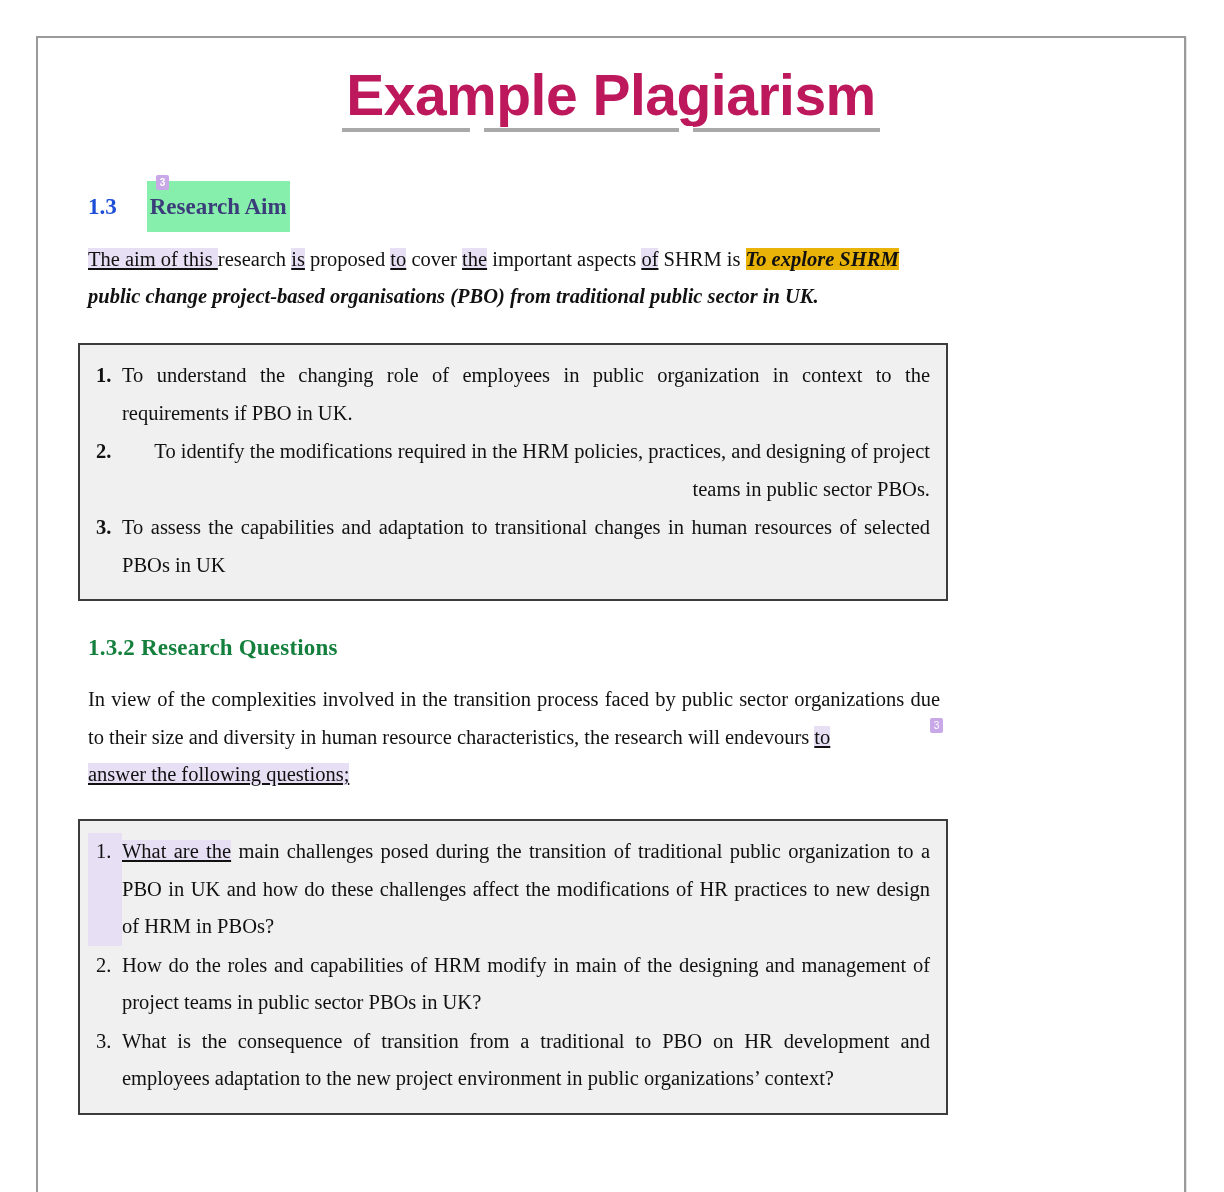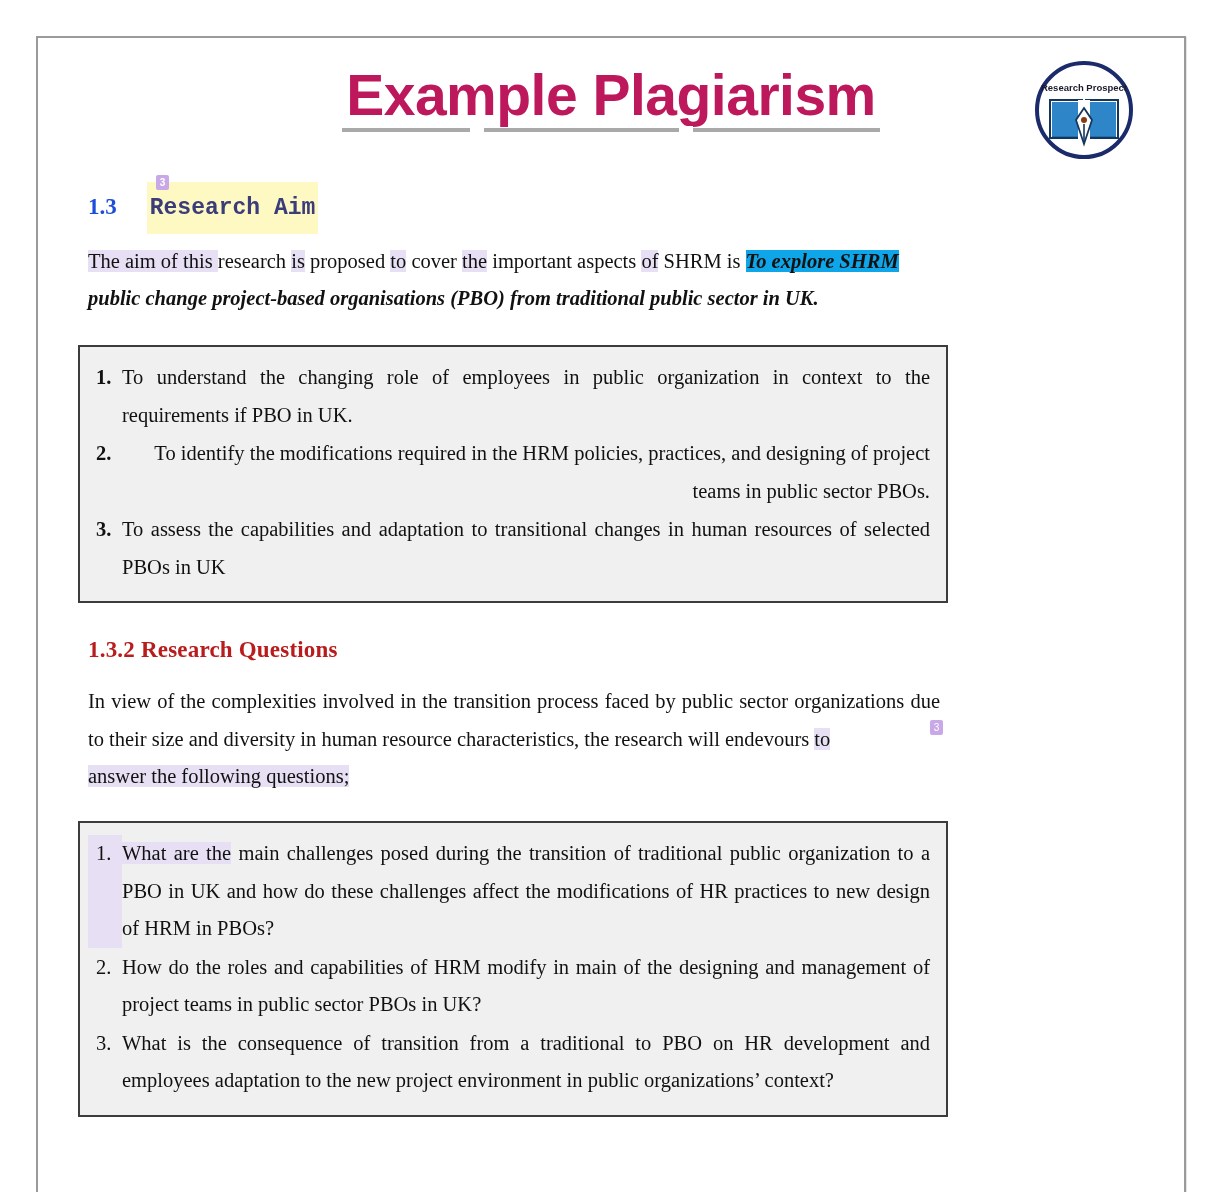--- a/index.html
+++ b/index.html
@@ -94,24 +94,23 @@
     font-size: 23px;
     color: #2b3a5c;
     line-height: 1.1;
     white-space: nowrap;
   }
   .sec-num {
     color: #1d4ed8;
     margin-right: 30px;
   }
   .hl-head {
-    background: #fef9c3;
+    background: #86efac;
     color: #3b3c7a;
     padding: 13px 3px;
-    font-family: Liberation Mono, monospace;
   }
   .badge {
     position: absolute;
     display: inline-block;
     background: #c9a8e8;
     color: #ffffff;
     font-family: "Liberation Sans", sans-serif;
     font-size: 10px;
     line-height: 15px;
     width: 13px;
@@ -119,42 +118,43 @@
     text-align: center;
     border-radius: 2px;
   }
   .badge-aim { left: 68px; top: -19px; }
 
   .sec-head-132 {
     margin: 0 0 0 12px;
     font-family: "Liberation Serif", serif;
     font-weight: bold;
     font-size: 23px;
-    color: #b91c1c;
+    color: #15803d;
     letter-spacing: 0.2px;
   }
 
   
   .para {
     margin: 0 0 0 12px;
     font-size: 20.5px;
     line-height: 37px;
     color: #111111;
     text-align: left;
   }
   .para-aim { margin-top: 22px; }
   .aim-bold {
     font-weight: bold;
     font-style: italic;
   }
   .hl {
     background: #e7e0f5;
+    text-decoration: underline;
   }
   .hl-soft {
-    background: #0ea5e9;
+    background: #eab308;
   }
   .para-objintro { margin-top: 2px; }
 
   .para-rq {
     margin: 20px 0 0 12px;
     font-size: 20.5px;
     line-height: 37.5px;
     color: #111111;
     text-align: justify;
     text-justify: inter-word;
@@ -217,38 +217,20 @@
 
     <div class="doc-header">
       <div class="doc-title-wrap">
         <span class="doc-title">
           <span>Example Plagiarism</span>
           <span class="underline-notch notch-a"></span>
           <span class="underline-notch notch-b"></span>
         </span>
       </div>
 
-      <div class="logo">
-        <svg viewBox="0 0 104 104" width="104" height="104" aria-hidden="true">
-          <circle cx="52" cy="52" r="47" fill="#ffffff" stroke="#1b2a6b" stroke-width="4"></circle>
-          <text x="52" y="33" text-anchor="middle" font-family="Liberation Sans, sans-serif" font-size="9.5" font-weight="bold" fill="#1a1a2e">Research Prospect</text>
-
-          <path d="M20 44 L48 44 L48 80 L20 80 Z" fill="#1f6fae"></path>
-          <path d="M56 44 L84 44 L84 80 L56 80 Z" fill="#1f6fae"></path>
-          <path d="M20 44 L48 44 L48 78 L20 78 Z" fill="#2e86c9"></path>
-          <path d="M56 44 L84 44 L84 78 L56 78 Z" fill="#2e86c9"></path>
-          <path d="M18 42 L50 42 L50 80 L18 80 Z" fill="none" stroke="#15365c" stroke-width="2"></path>
-          <path d="M54 42 L86 42 L86 80 L54 80 Z" fill="none" stroke="#15365c" stroke-width="2"></path>
-          <rect x="46" y="42" width="12" height="40" fill="#ffffff"></rect>
-
-          <path d="M52 50 L60 62 L52 86 L44 62 Z" fill="#ffffff" stroke="#15365c" stroke-width="1.8"></path>
-          <circle cx="52" cy="62" r="3" fill="#8a3b12"></circle>
-          <path d="M52 66 L52 84" stroke="#15365c" stroke-width="1.6"></path>
-        </svg>
-      </div>
     </div>
 
     <div class="sec-head-13">
       <span class="badge badge-aim">3</span>
       <span class="sec-num">1.3</span><span class="hl-head">Research Aim</span>
     </div>
 
     <p class="para para-aim">
       <span class="hl">The aim of this </span><span>research </span><span class="hl">is</span><span> proposed </span><span class="hl">to</span><span> cover </span><span class="hl">the</span><span> important aspects </span><span class="hl">of</span><span> SHRM is </span><span class="aim-bold hl-soft">To explore SHRM</span>
     </p>

